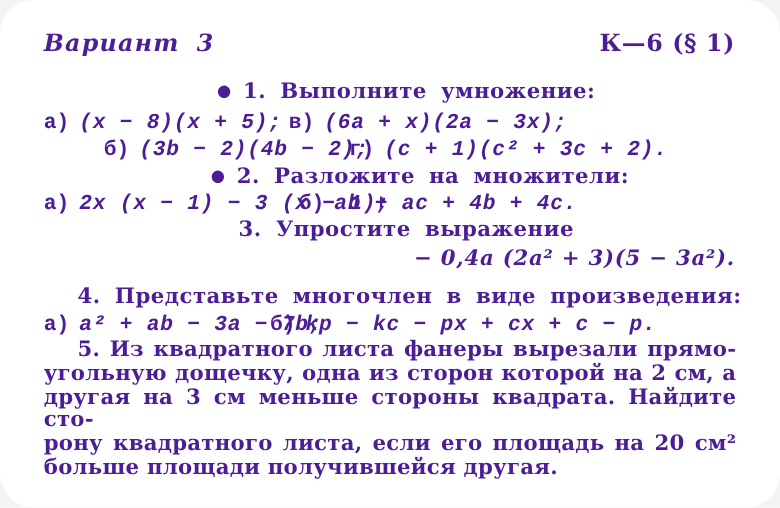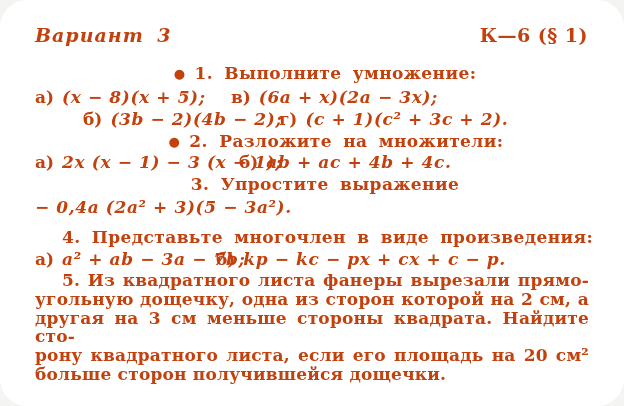--- a/index.html
+++ b/index.html
@@ -5,21 +5,21 @@
   html, body { margin: 0; padding: 0; }
   body {
     width: 624px; height: 406px;
     background: #f4f4f2;
     font-family: "DejaVu Serif", "Liberation Serif", serif;
   }
   .page {
     position: relative;
     width: 624px; height: 406px;
     background: #ffffff;
-    color: #c2410c;
+    color: #4c1d95;
     overflow: hidden;
     border-radius: 27px;
   }
   .abs { position: absolute; }
 
   
   .header {
     top: 24px; left: 35px; right: 36px;
     display: flex; justify-content: space-between; align-items: baseline;
   }
@@ -45,37 +45,37 @@
     margin-right: 9px;
     vertical-align: 1px;
   }
 
   
   .item-row {
     left: 35px; right: 20px;
     font-size: 17px; font-weight: bold;
     white-space: nowrap;
   }
-  .cell { display: inline-block; }
+  .cell { display: inline-block; font-family: Liberation Mono, monospace; }
   .w190 { width: 190px; }
   .w198 { width: 198px; }
   .w175 { width: 175px; }
   .lbl {
     font-style: normal; font-weight: bold;
     margin-right: 8px;
   }
   .expr {
     font-style: italic; font-weight: bold;
     letter-spacing: 0.6px;
   }
 
   
   .equation {
     left: 35px; right: 36px;
-    text-align: left;
+    text-align: right;
     font-size: 17px; font-weight: bold; font-style: italic;
     letter-spacing: 0.6px;
   }
 
   
   .paragraph {
     left: 35px; width: 554px;
     font-size: 17px; font-weight: bold;
     letter-spacing: 0.2px;
     line-height: 18.8px;
@@ -126,16 +126,16 @@
   <div class="abs item-row" style="top:249px;">
     <span class="cell w175"><span class="lbl">а)</span><span class="expr">a² + ab − 3a − 7b;</span></span>
     <span class="cell"><span class="lbl">б)</span><span class="expr">kp − kc − px + cx + c − p.</span></span>
   </div>
 
   <div class="abs paragraph" style="top:271px;">
     <div class="par-line first">5. Из квадратного листа фанеры вырезали прямо-</div>
     <div class="par-line">угольную дощечку, одна из сторон которой на 2 см, а</div>
     <div class="par-line">другая на 3 см меньше стороны квадрата. Найдите сто-</div>
     <div class="par-line">рону квадратного листа, если его площадь на 20 см²</div>
-    <div class="par-line last">больше сторон получившейся дощечки.</div>
+    <div class="par-line last">больше площади получившейся другая.</div>
   </div>
 
 </div>
 
 </body></html>

